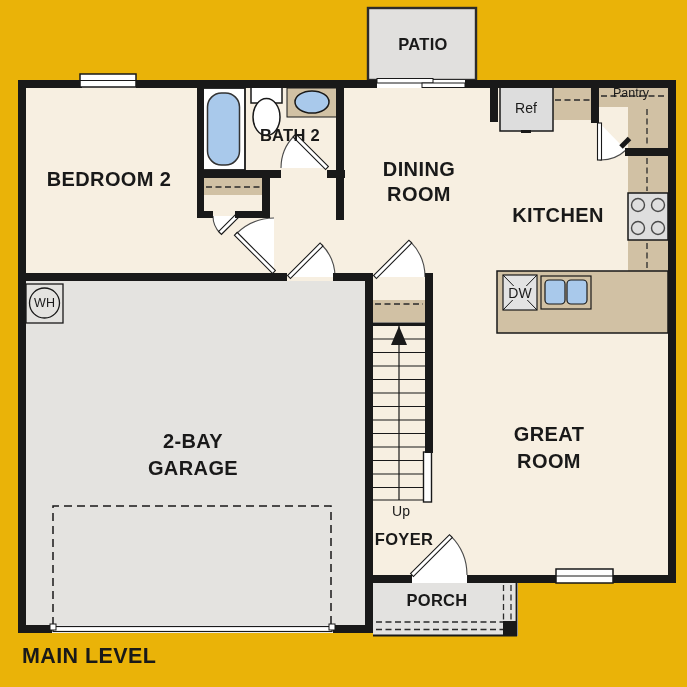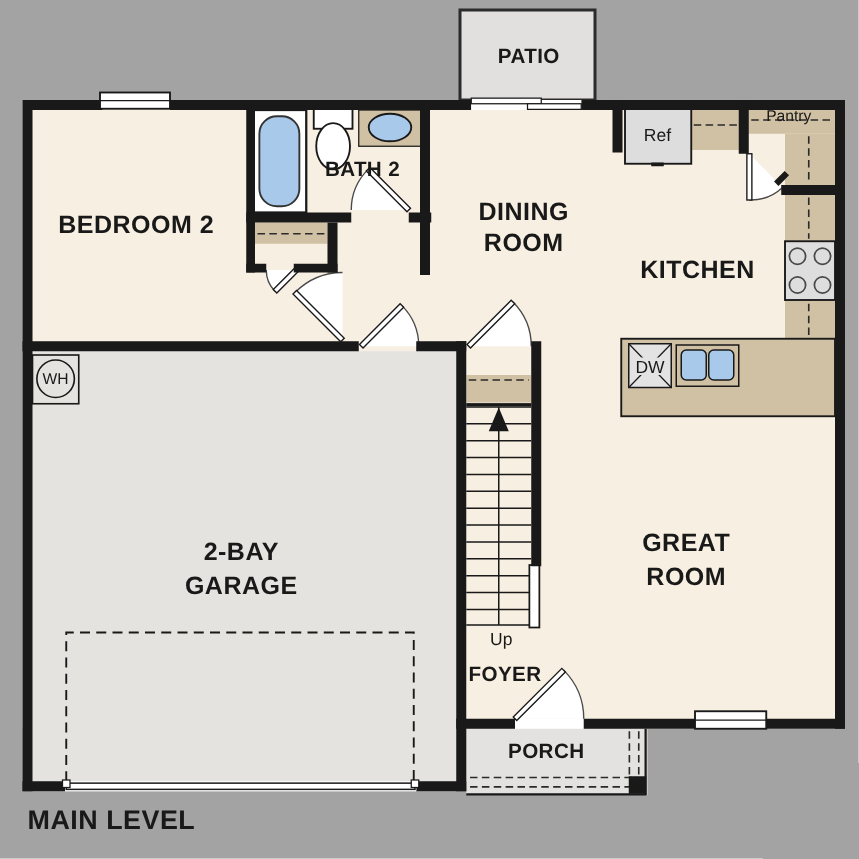--- a/index.html
+++ b/index.html
@@ -1,16 +1,16 @@
 <!DOCTYPE html>
 <html><head>
 <meta charset="utf-8">
 <style>
   html,body{margin:0;padding:0;background:#ffffff;}
-  .canvas{position:relative;width:687px;height:687px;background:#a3a3a3;overflow:hidden;}
+  .canvas{position:relative;width:687px;height:687px;background:#eab308;overflow:hidden;}
   svg{display:block;}
   text{font-family:"Liberation Sans","DejaVu Sans",sans-serif;fill:#191919;}
   .lbl{font-size:20px;font-weight:bold;letter-spacing:.4px;}
   .lbl-md{font-size:16.5px;font-weight:bold;letter-spacing:.3px;}
   .lbl-sm{font-size:14px;font-weight:400;}
   .lbl-xs{font-size:12.5px;font-weight:400;}
   .title{font-size:21.5px;font-weight:bold;letter-spacing:.4px;}
   .wall{fill:#191919;}
   .dash{stroke:#2a2a2a;stroke-width:1.3;stroke-dasharray:6 3.5;fill:none;}
   .arc{stroke:#4a4a4a;stroke-width:1.1;fill:none;}

